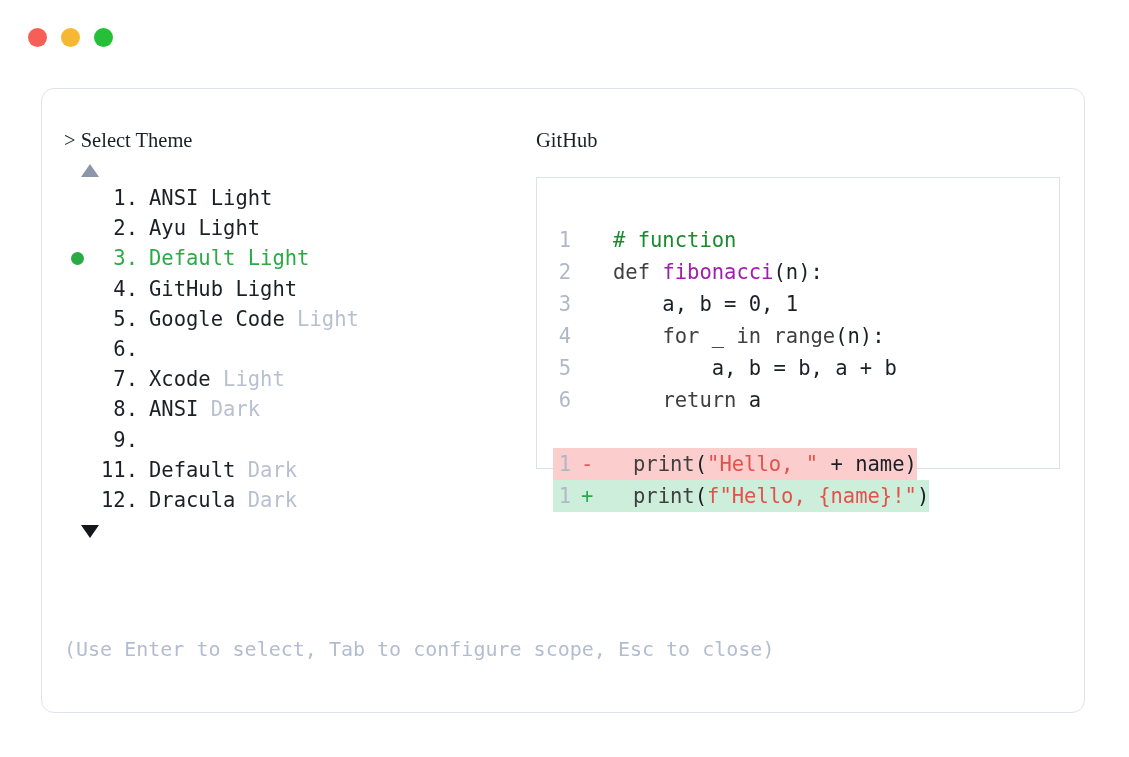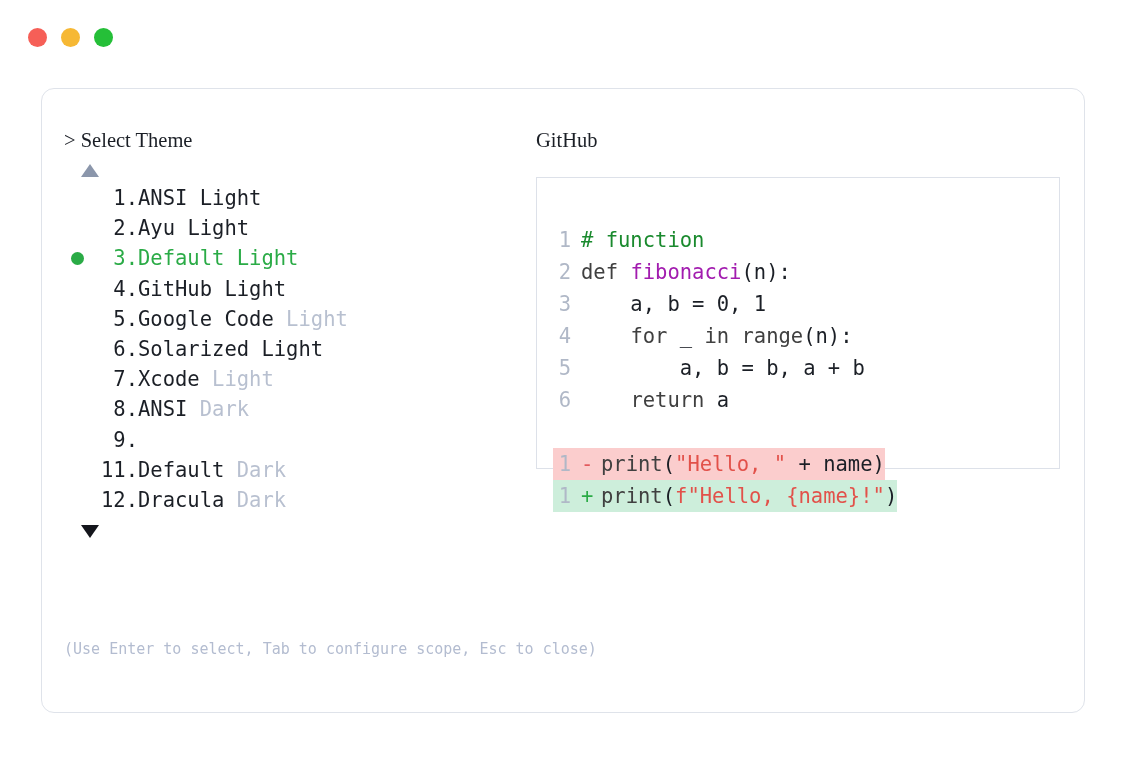--- a/index.html
+++ b/index.html
@@ -121,41 +121,42 @@
     background: #2aab46;
     display: block;
   }
   .num-cell {
     width: 48px;
     flex: 0 0 48px;
     text-align: right;
     color: #1b1f26;
   }
   .name-cell {
+    margin-left: 11px;
     color: #1b1f26;
   }
   .variant {
     color: #b8c0d0;
   }
   .variant-strong {
     color: #1b1f26;
   }
   .theme-row.selected .num-cell,
   .theme-row.selected .name-cell,
   .theme-row.selected .variant,
   .theme-row.selected .variant-strong {
     color: #2aab46;
   }
 
   
   .hint {
     position: absolute;
     left: 22px;
     top: 545px;
-    font-size: 15px;
+    font-size: 20px;
     line-height: 30px;
     color: #b3bcd0;
     white-space: pre;
   }
 
   
   .preview-box {
     position: absolute;
     left: 494px;
     top: 88px;
@@ -188,21 +189,21 @@
   }
   .marker {
     flex: 0 0 11px;
     width: 11px;
     text-align: center;
     margin-right: 9px;
   }
   .marker-del { color: #e2595c; }
   .marker-add { color: #2aab46; }
 
-  .code-body { color: #1b1f26; }
+  .code-body { color: #1b1f26; margin-left: 32px; }
   .spacer-line { height: 32px; }
 
   
   .tok-comment { color: #1a8a2e; }
   .tok-kw      { color: #404040; }
   .tok-fn      { color: #a21caf; }
   .tok-str     { color: #e2514a; }
   .tok-plain   { color: #1b1f26; }
 
   .diff-line { display: flex; align-items: baseline; height: 32px; width: max-content; }
@@ -222,21 +223,21 @@
 
   <div class="col-left">
     <div class="heading">&gt; Select Theme</div>
     <div class="scroll-arrow arrow-up"></div>
     <div class="theme-list" id="theme-list">
         <div class="theme-row"><div class="bullet-cell"></div><div class="num-cell">1.</div><div class="name-cell"><span>ANSI</span> <span class="variant-strong">Light</span></div></div>
         <div class="theme-row"><div class="bullet-cell"></div><div class="num-cell">2.</div><div class="name-cell"><span>Ayu</span> <span class="variant-strong">Light</span></div></div>
         <div class="theme-row selected"><div class="bullet-cell"><span class="bullet"></span></div><div class="num-cell">3.</div><div class="name-cell"><span>Default</span> <span class="variant-strong">Light</span></div></div>
         <div class="theme-row"><div class="bullet-cell"></div><div class="num-cell">4.</div><div class="name-cell"><span>GitHub</span> <span class="variant-strong">Light</span></div></div>
         <div class="theme-row"><div class="bullet-cell"></div><div class="num-cell">5.</div><div class="name-cell"><span>Google Code</span> <span class="variant">Light</span></div></div>
-        <div class="theme-row"><div class="bullet-cell"></div><div class="num-cell">6.</div><div class="name-cell"><span>Solarized</span> <span class="variant-strong">Light</span></div></div>
+        <div class="theme-row"><div class="bullet-cell"></div><div class="num-cell">6.</div></div>
         <div class="theme-row"><div class="bullet-cell"></div><div class="num-cell">7.</div><div class="name-cell"><span>Xcode</span> <span class="variant">Light</span></div></div>
         <div class="theme-row"><div class="bullet-cell"></div><div class="num-cell">8.</div><div class="name-cell"><span>ANSI</span> <span class="variant">Dark</span></div></div>
         <div class="theme-row"><div class="bullet-cell"></div><div class="num-cell">9.</div></div>
         <div class="theme-row"><div class="bullet-cell"></div><div class="num-cell">11.</div><div class="name-cell"><span>Default</span> <span class="variant">Dark</span></div></div>
         <div class="theme-row"><div class="bullet-cell"></div><div class="num-cell">12.</div><div class="name-cell"><span>Dracula</span> <span class="variant">Dark</span></div></div>
       </div>
     <div class="scroll-arrow arrow-down"></div>
   </div>
 
   <div class="col-right">

